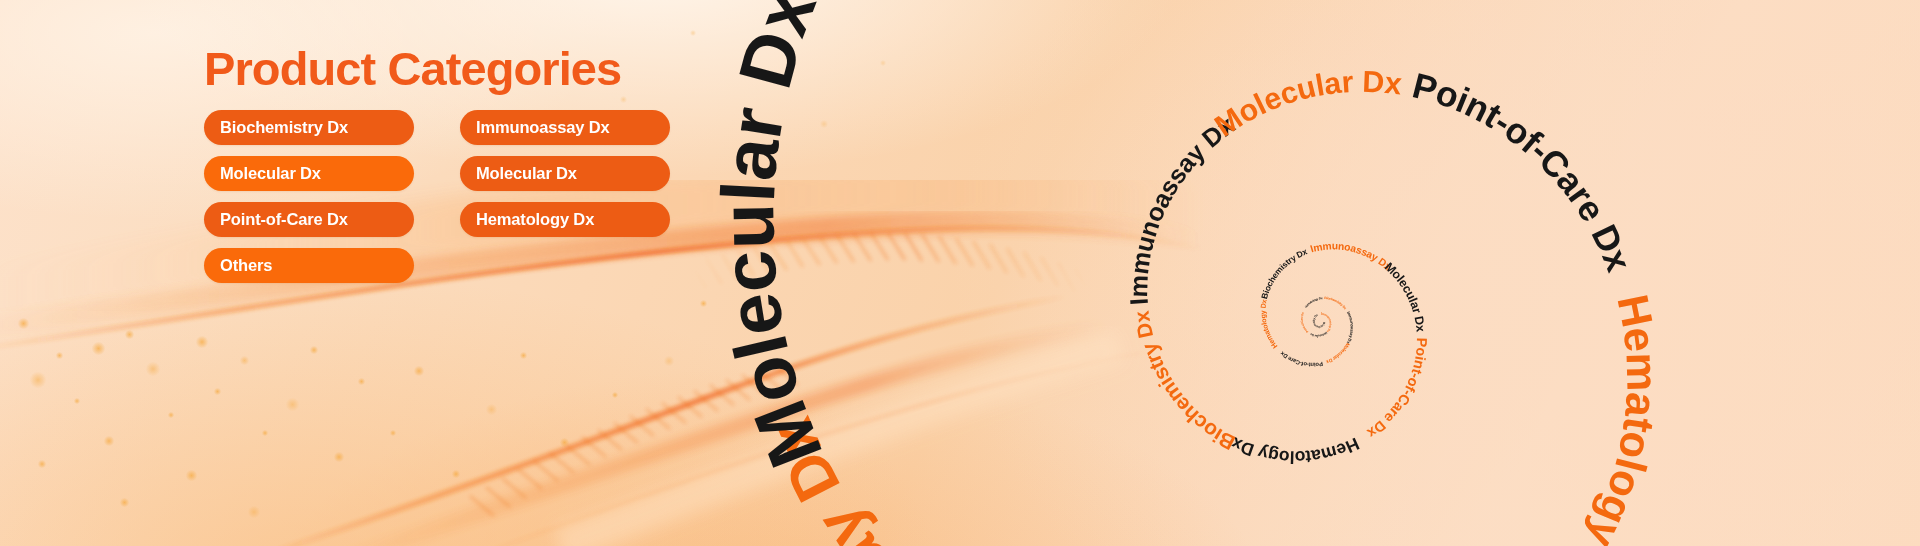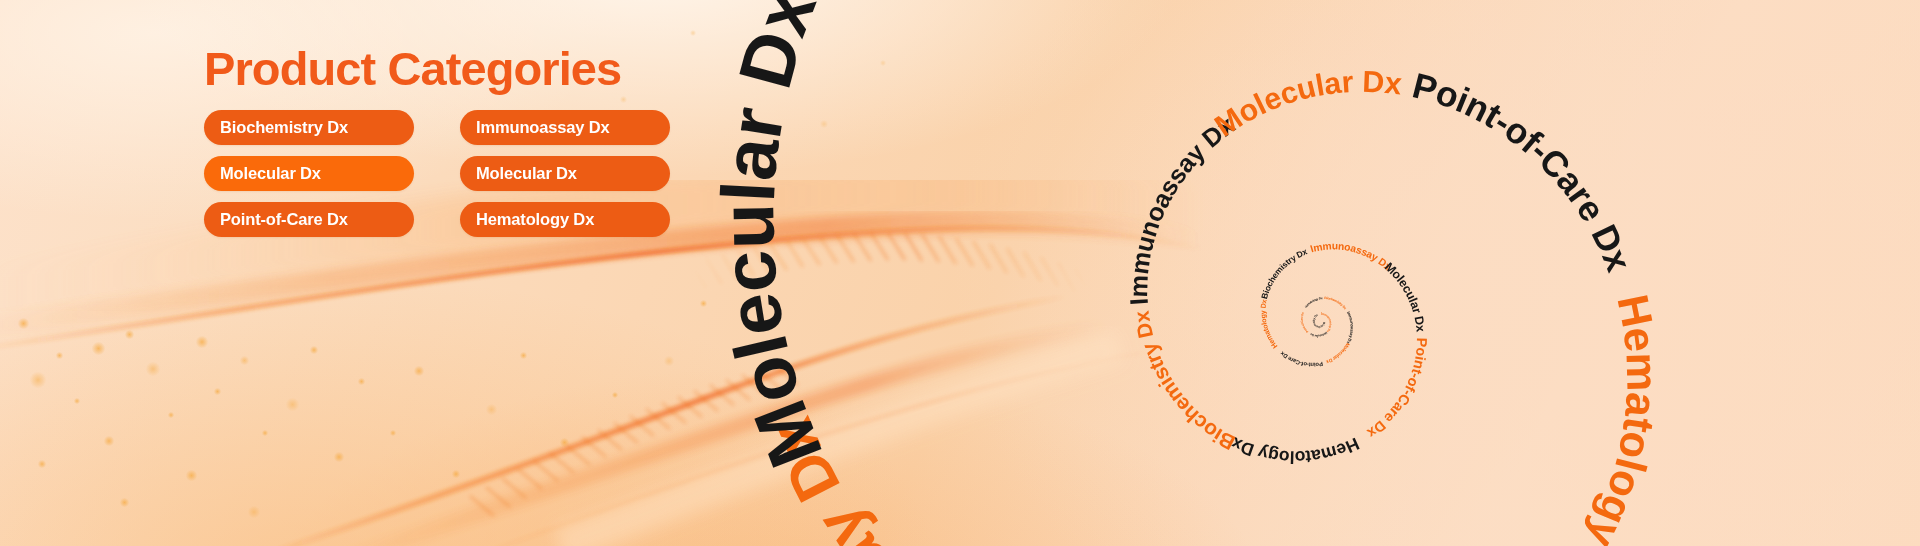--- a/index.html
+++ b/index.html
@@ -302,16 +302,19 @@
         <span>Molecular Dx</span>
       </div>
 
       <div class="pill shade-a">
         <span>Point-of-Care Dx</span>
       </div>
 
       <div class="pill shade-a">
         <span>Hematology Dx</span>
       </div>
+      <div class="pill shade-b">
+        <span>Others</span>
+      </div>
 
     </div>
   </div>
 </div>
 
 </body></html>

